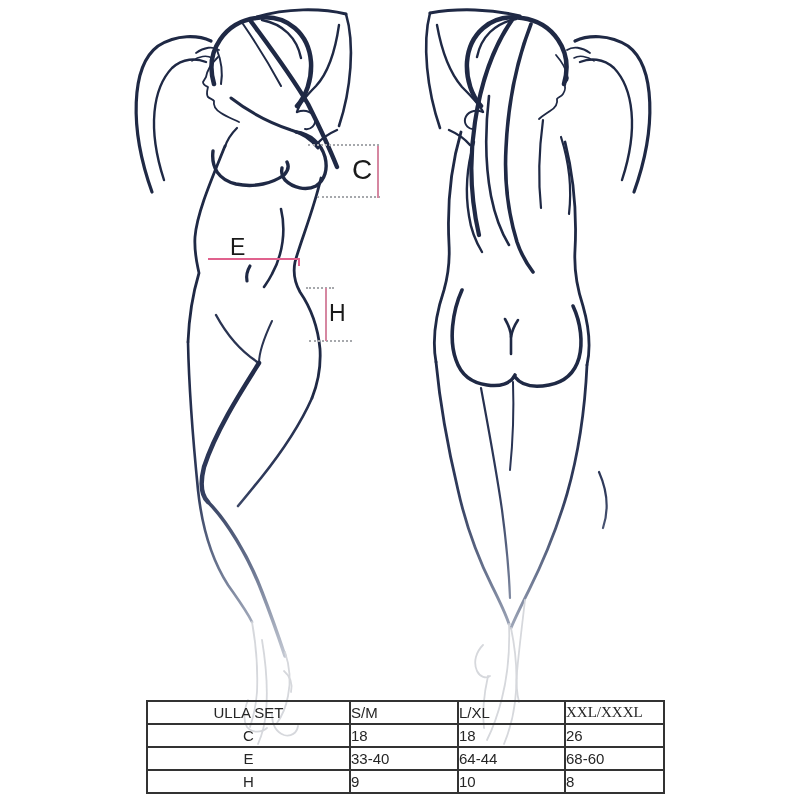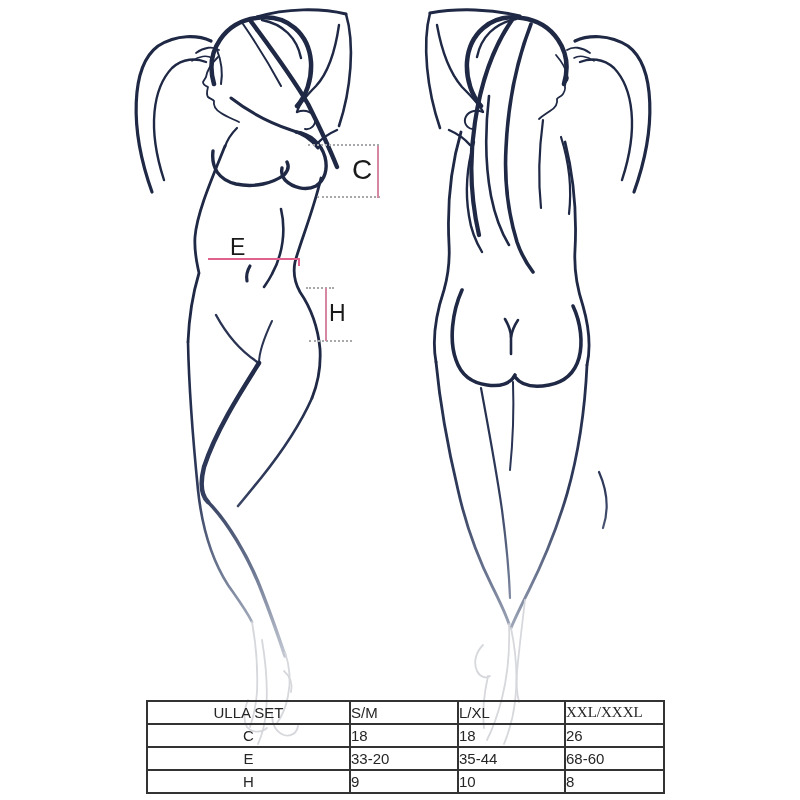--- a/index.html
+++ b/index.html
@@ -190,22 +190,22 @@
         <td class="col-xxl">XXL/XXXL</td>
       </tr>
       <tr>
         <td class="rowhead">C</td>
         <td>18</td>
         <td>18</td>
         <td>26</td>
       </tr>
       <tr>
         <td class="rowhead">E</td>
-        <td>33-20</td>
-        <td>35-44</td>
+        <td>33-40</td>
+        <td>64-44</td>
         <td>68-60</td>
       </tr>
       <tr>
         <td class="rowhead">H</td>
         <td>9</td>
         <td>10</td>
         <td>8</td>
       </tr>
     </tbody>
       </table>

